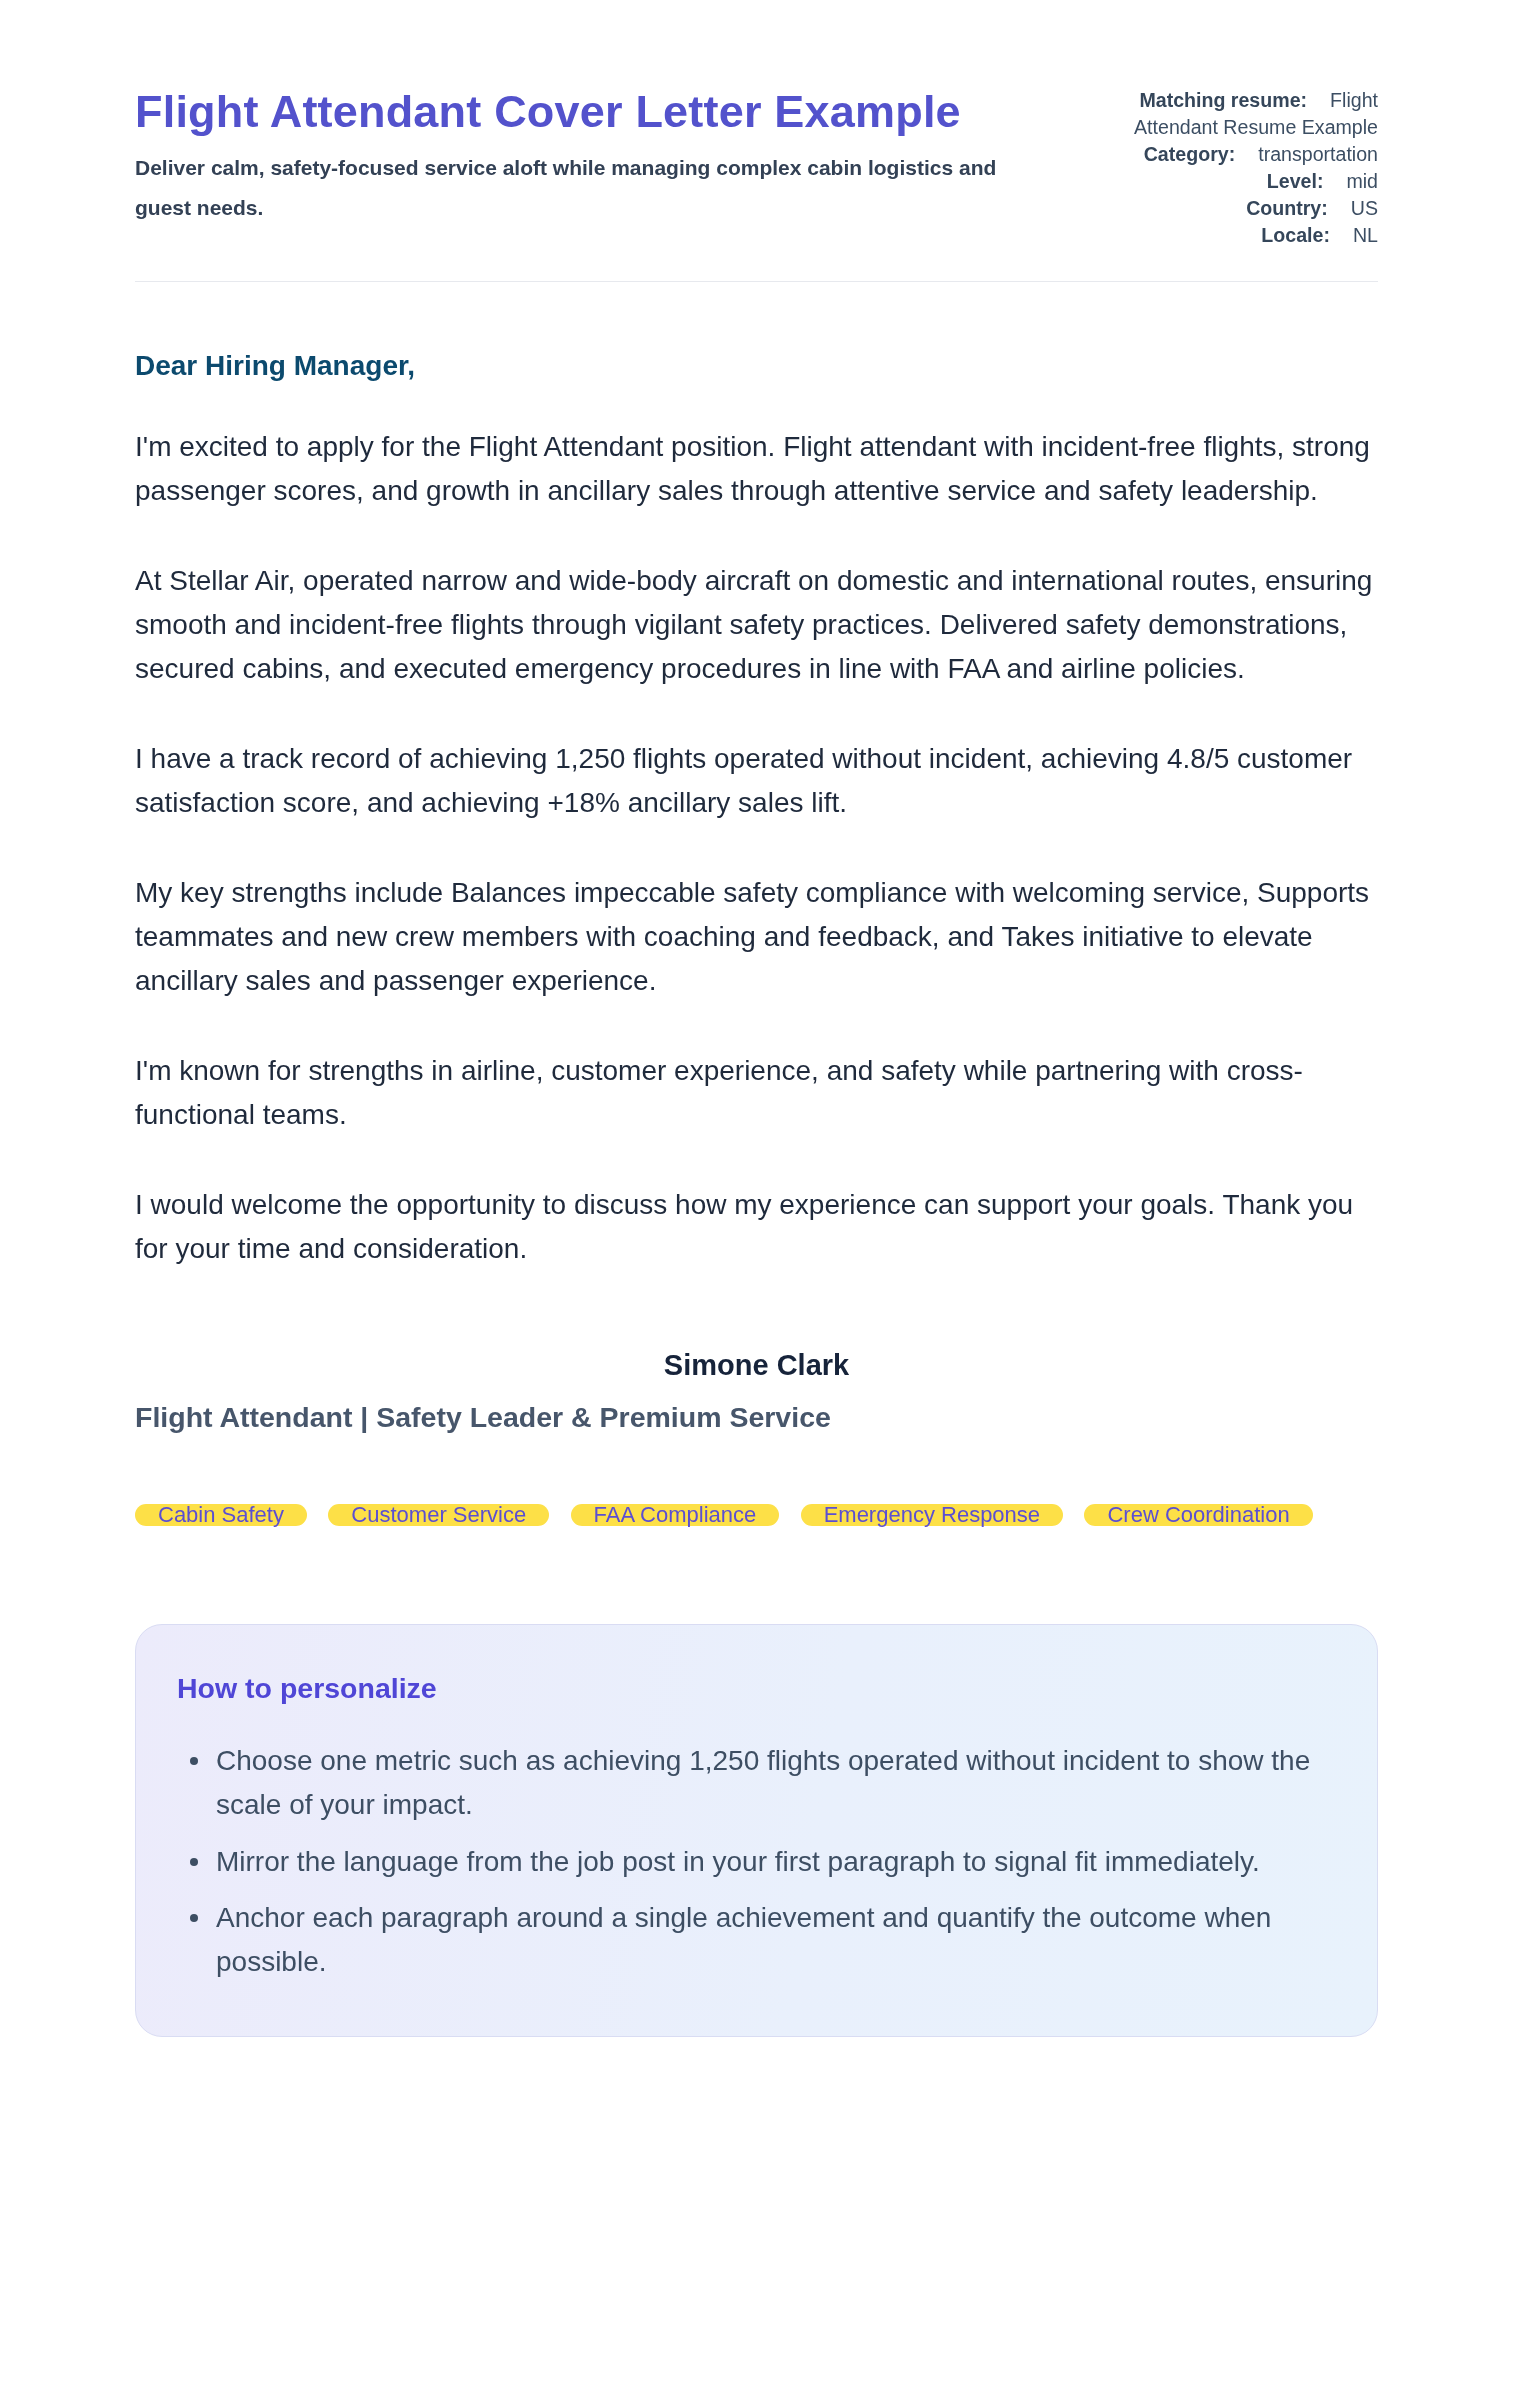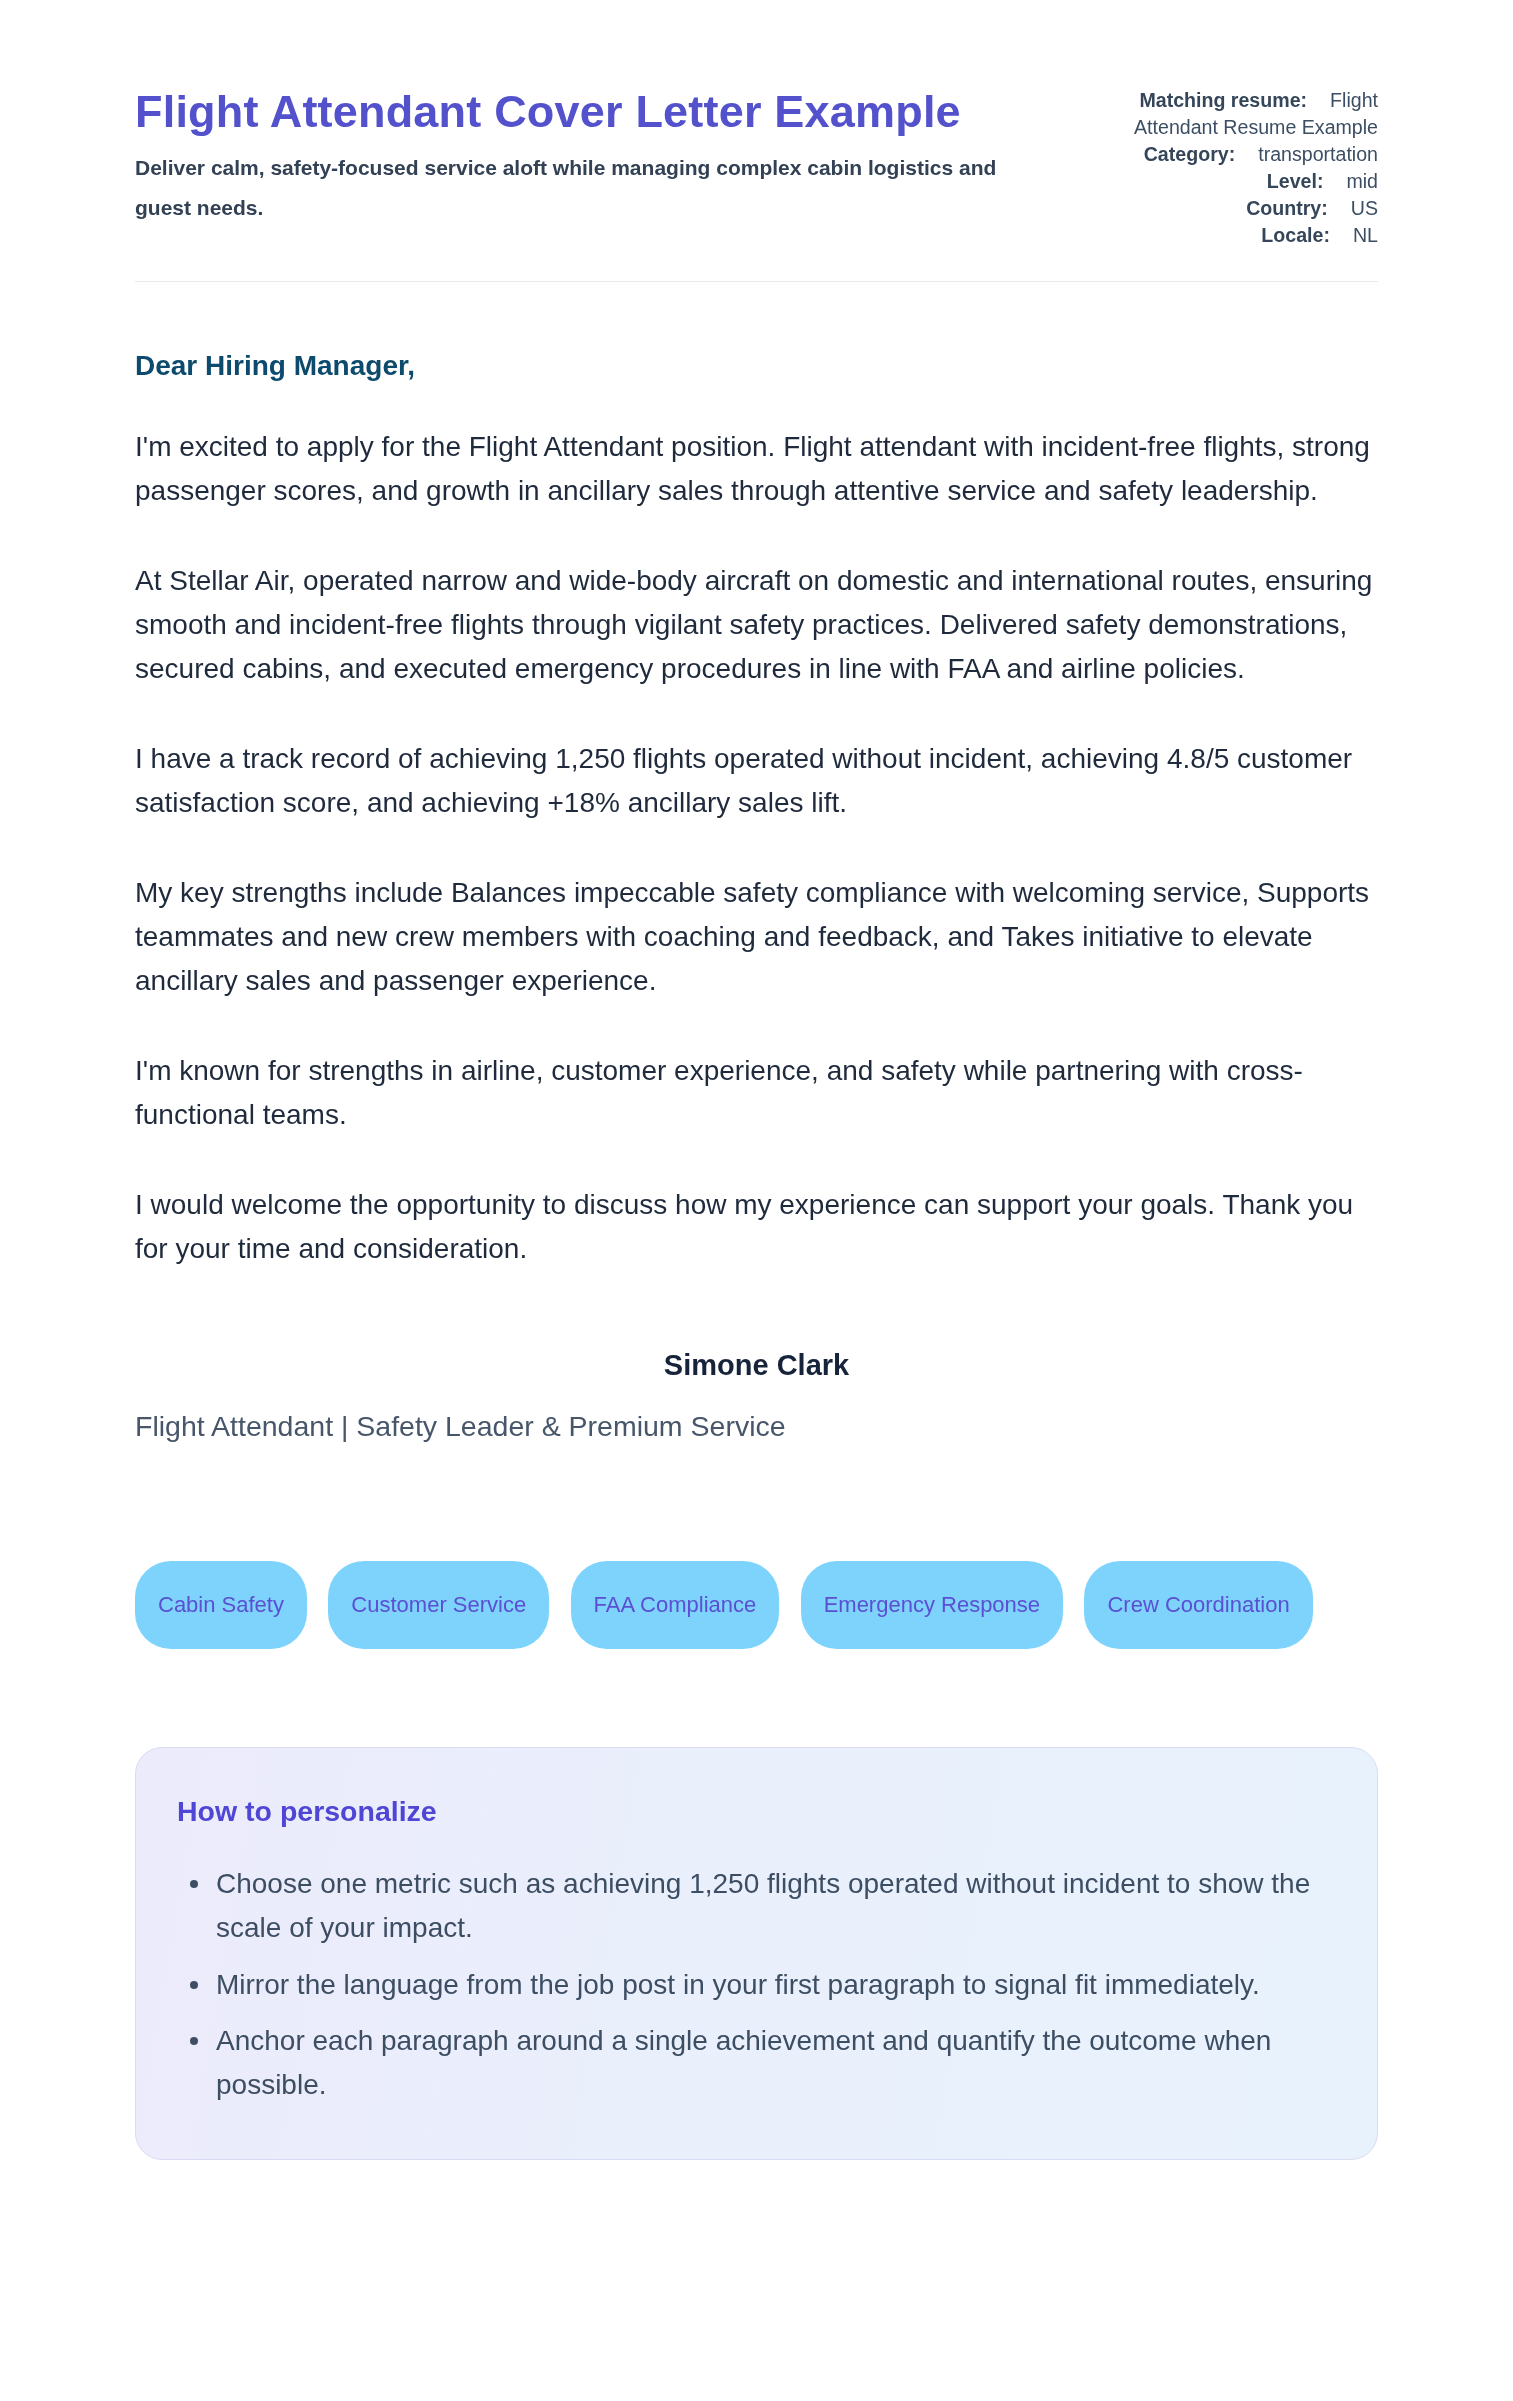--- a/index.html
+++ b/index.html
@@ -70,42 +70,42 @@
 
   .signature-name {
     margin-top: 75px;
     color: #16233a;
     font-size: 29px;
     font-weight: bold;
     line-height: 39px;
     text-align: center;
   }
   .signature-role {
-    margin-top: 23px;
+    margin-top: 14px;
     color: #47566b;
     font-size: 28.5px;
     line-height: 37px;
+    font-weight: bold;
   }
 
   
   .tags {
     margin-top: 68px;
     display: flex;
     flex-wrap: wrap;
     gap: 21.4px;
   }
   .tag-pill {
-    background: #7dd3fc;
+    background: #fde047;
     color: #5b4fd2;
     font-size: 22px;
     line-height: 22px;
-    padding: 33px 23px;
+    padding: 0 23px;
     border-radius: 36px;
     white-space: nowrap;
-    margin-top: 48px;
   }
 
   
   .tip-box {
     margin-top: 98px;
     background: linear-gradient(100deg, #ecebfb 0%, #e9f0fc 55%, #e8f2fc 100%);
     border: 1.8px solid #d9dcf3;
     border-radius: 27px;
     padding: 45px 41px 52px 41px;
   }

